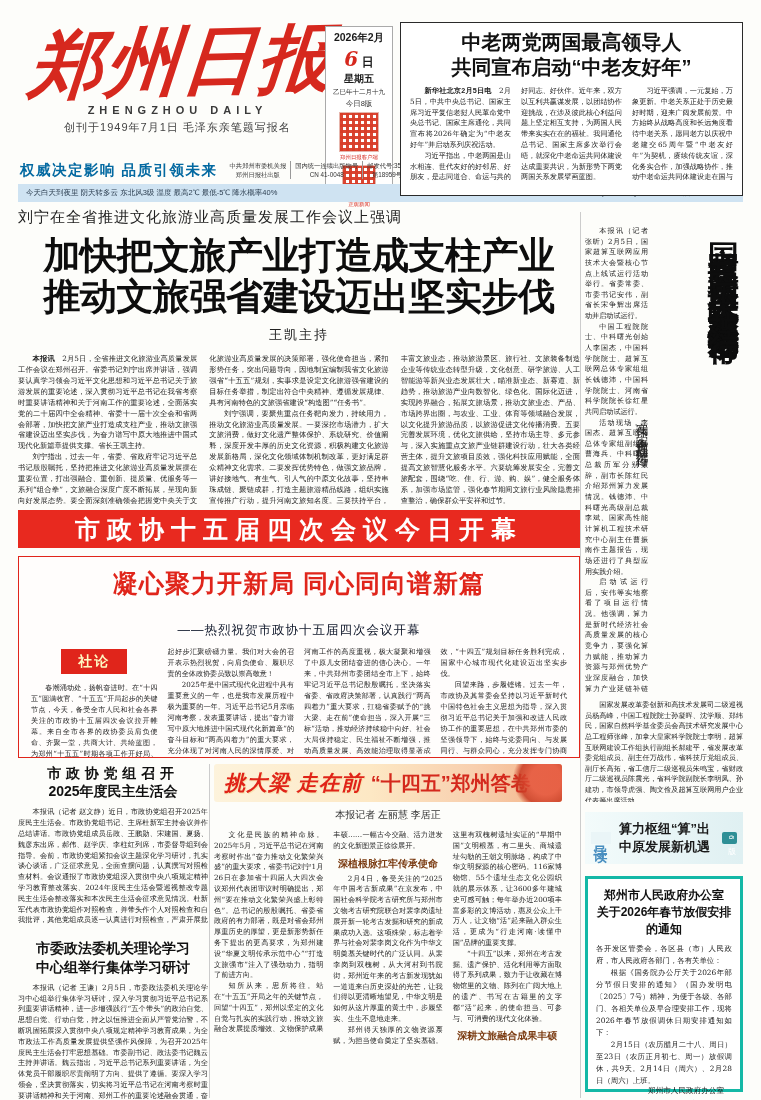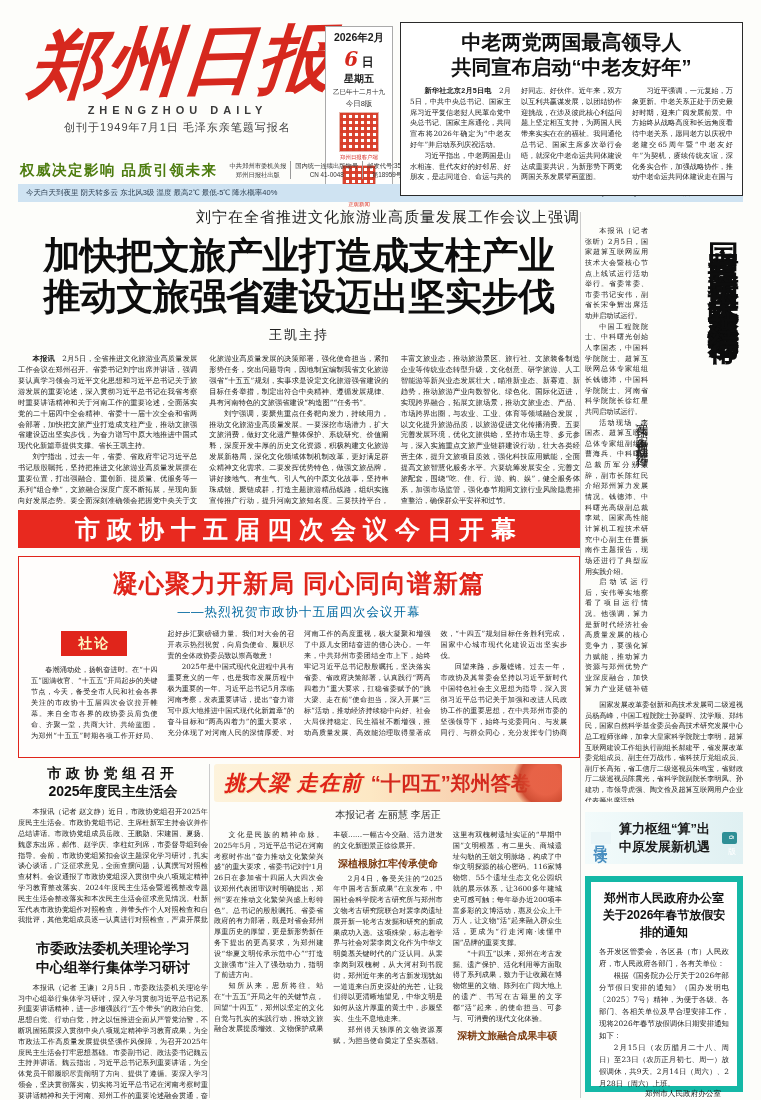--- a/index.html
+++ b/index.html
@@ -28,55 +28,55 @@
   .datebox .lunar { font-size:6.5px; color:#333; margin-top:2px; }
   .datebox .pg { font-size:7.5px; color:#333; margin-top:2px; }
   .qr {
     width:40px; height:40px; margin:3px auto 0; border:1px solid #e6b6ad;
     background-image:
       repeating-linear-gradient(0deg, rgba(216,60,40,.95) 0 3px, transparent 3px 6px),
       repeating-linear-gradient(90deg, rgba(216,60,40,.95) 0 3px, #fff 3px 6px);
   }
   .qr-cap { font-size:6px; color:#d6281e; margin-top:1px; white-space:nowrap; transform:scale(.9); }
   .slogan-row { position:absolute; left:20px; top:158px; width:372px; height:24px; display:flex; align-items:center; }
-  .slogan { color:#4d7c0f; font-weight:900; font-size:14.5px; letter-spacing:1.5px; white-space:nowrap; }
+  .slogan { color:#0369a1; font-weight:900; font-size:14.5px; letter-spacing:1.5px; white-space:nowrap; }
   .mh-info { display:flex; margin-left:8px; }
   .mh-cell { border-left:1px solid #999; padding:0 4px; font-size:6.3px; line-height:1.5; color:#333; text-align:center; white-space:nowrap; }
   .mh-cell:first-child { border-left:none; }
   .weather-strip {
     position:absolute; left:18px; top:184px; width:725px; height:18px; background:#cfe3f2;
     display:flex; align-items:center; justify-content:space-between; padding:0 8px;
     font-size:7.5px; color:#2c3e50;
   }
   
   .tr-article { position:absolute; left:400px; top:22px; width:343px; height:174px; border:1px solid #2a2a2a; padding:7px 9px 5px; background:#fff; }
   .tr-h { text-align:center; font-weight:900; font-size:20px; line-height:1.25; color:#111; }
   .tr-body { margin-top:6px; height:100px; overflow:hidden; column-count:3; column-gap:10px;
     font-family:"DejaVu Serif", serif; font-size:7.2px; line-height:1.5; text-align:justify; color:#222; }
   .tr-body p { text-indent:2em; }
   .tr-body .dateline { font-weight:bold; font-family:"Liberation Sans",sans-serif; }
   
   .main-art { position:absolute; left:18px; top:208px; width:562px; height:298px; }
-  .kicker { text-align:right; font-size:15px; color:#222; letter-spacing:1px; }
+  .kicker { text-align:left; font-size:15px; color:#222; letter-spacing:1px; }
   .main-h { margin-top:8px; text-align:center; font-weight:900; font-size:37px; line-height:1.12; letter-spacing:-0.5px; color:#0d0d0d; }
   .main-by { margin-top:8px; text-align:center; font-size:13px; color:#222; letter-spacing:2px; }
   .main-body { margin-top:10px; height:156px; overflow:hidden; column-count:3; column-gap:12px;
     font-family:"DejaVu Serif", serif; font-size:7.3px; line-height:1.5; text-align:justify; color:#222; }
   .main-body p { text-indent:2em; }
   .main-body .lede b { font-family:"Liberation Sans",sans-serif; }
   
   .red-banner {
     position:absolute; left:18px; top:510px; width:562px; height:38px; background:#e8291f;
     color:#fff; font-weight:900; font-size:25px; letter-spacing:7px;
     display:flex; align-items:center; justify-content:center;
   }
   
   .editorial { position:absolute; left:18px; top:556px; width:562px; height:202px; border:1px solid #e0251b; background:#fffdfc; padding:10px 12px 6px; }
   .ed-h { text-align:center; color:#e0251b; font-weight:900; font-size:25px; letter-spacing:1px; }
-  .ed-sub { text-align:center; font-size:12.5px; color:#0369a1; margin-top:4px; letter-spacing:1px; }
+  .ed-sub { text-align:center; font-size:12.5px; color:#0f172a; margin-top:22px; letter-spacing:1px; }
   .ed-body { margin-top:8px; height:116px; overflow:hidden; column-count:4; column-gap:10px;
     font-family:"DejaVu Serif", serif; font-style:italic; font-size:7.1px; line-height:1.55; text-align:justify; color:#222; }
   .ed-body p { text-indent:2em; font-style:normal; font-family:"DejaVu Serif", serif; }
   .shelun { width:66px; height:25px; background:#e0251b; color:#fef9c3; font-weight:900; font-size:14px;
     display:flex; align-items:center; justify-content:center; margin:2px auto 9px; font-style:normal; font-family:"Liberation Sans",sans-serif; letter-spacing:2px; }
   
   .bl-col { position:absolute; left:18px; top:764px; width:190px; height:334px; }
   .sm-h { text-align:center; font-weight:900; font-size:14px; line-height:1.3; color:#111; }
   .sm-h .sp { letter-spacing:0.34em; display:block; }
   .sm-body { margin-top:7px; overflow:hidden; font-family:"DejaVu Serif", serif; font-size:7.2px; line-height:1.5; text-align:justify; color:#222; }
@@ -116,21 +116,21 @@
   .super-b2 { position:absolute; left:585px; top:700px; width:158px; height:102px; overflow:hidden;
     font-family:"DejaVu Serif", serif; font-size:7.1px; line-height:1.5; text-align:justify; color:#222; }
   
   .daodu { position:absolute; left:585px; top:812px; width:158px; height:52px;
     background:linear-gradient(90deg,#f3fbfb,#dff0f2); display:flex; align-items:center; padding:4px 6px; }
   .daodu-label { writing-mode:vertical-rl; font-size:14px; font-weight:bold; color:#4a8fc0; letter-spacing:4px;
     background:#eaf5f7; padding:2px 1px; }
   .daodu-text { flex:1; margin-left:8px; font-weight:900; font-size:13px; line-height:1.35; color:#1a1a1a; }
   .daodu-badge { width:15px; background:#2e8f96; color:#fff; font-size:8px; text-align:center; padding:3px 1px; writing-mode:vertical-rl; letter-spacing:1px; border-radius:2px; }
   
-  .notice { position:absolute; left:585px; top:876px; width:158px; height:216px; border:6px solid #14b8a6; background:#fff; padding:8px 8px 4px; }
+  .notice { position:absolute; left:585px; top:876px; width:158px; height:216px; border:3px solid #14b8a6; background:#fff; padding:8px 8px 4px; }
   .notice-h { text-align:center; font-weight:900; font-size:12px; line-height:1.4; color:#111; }
   .notice-body { margin-top:6px; font-family:"DejaVu Serif", serif; font-size:7.4px; line-height:1.62; text-align:justify; color:#222; overflow:hidden; height:142px; }
   .notice-body p.ind { text-indent:2em; }
   .notice-sig { text-align:right; font-family:"DejaVu Serif", serif; font-size:7.6px; line-height:1.7; padding-right:8px; }
 </style>
 </head>
 <body>
 
 <div class="page">
 

